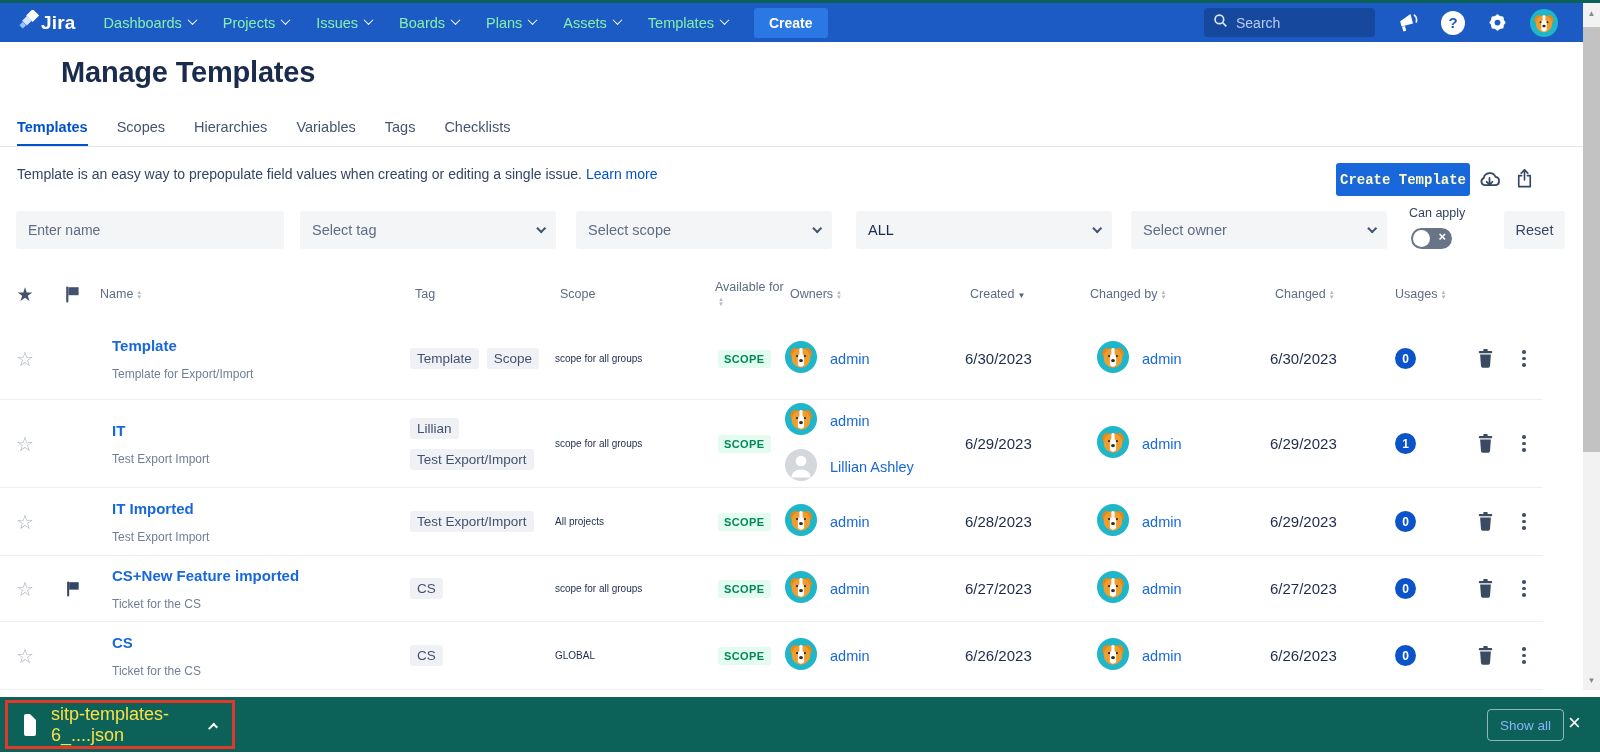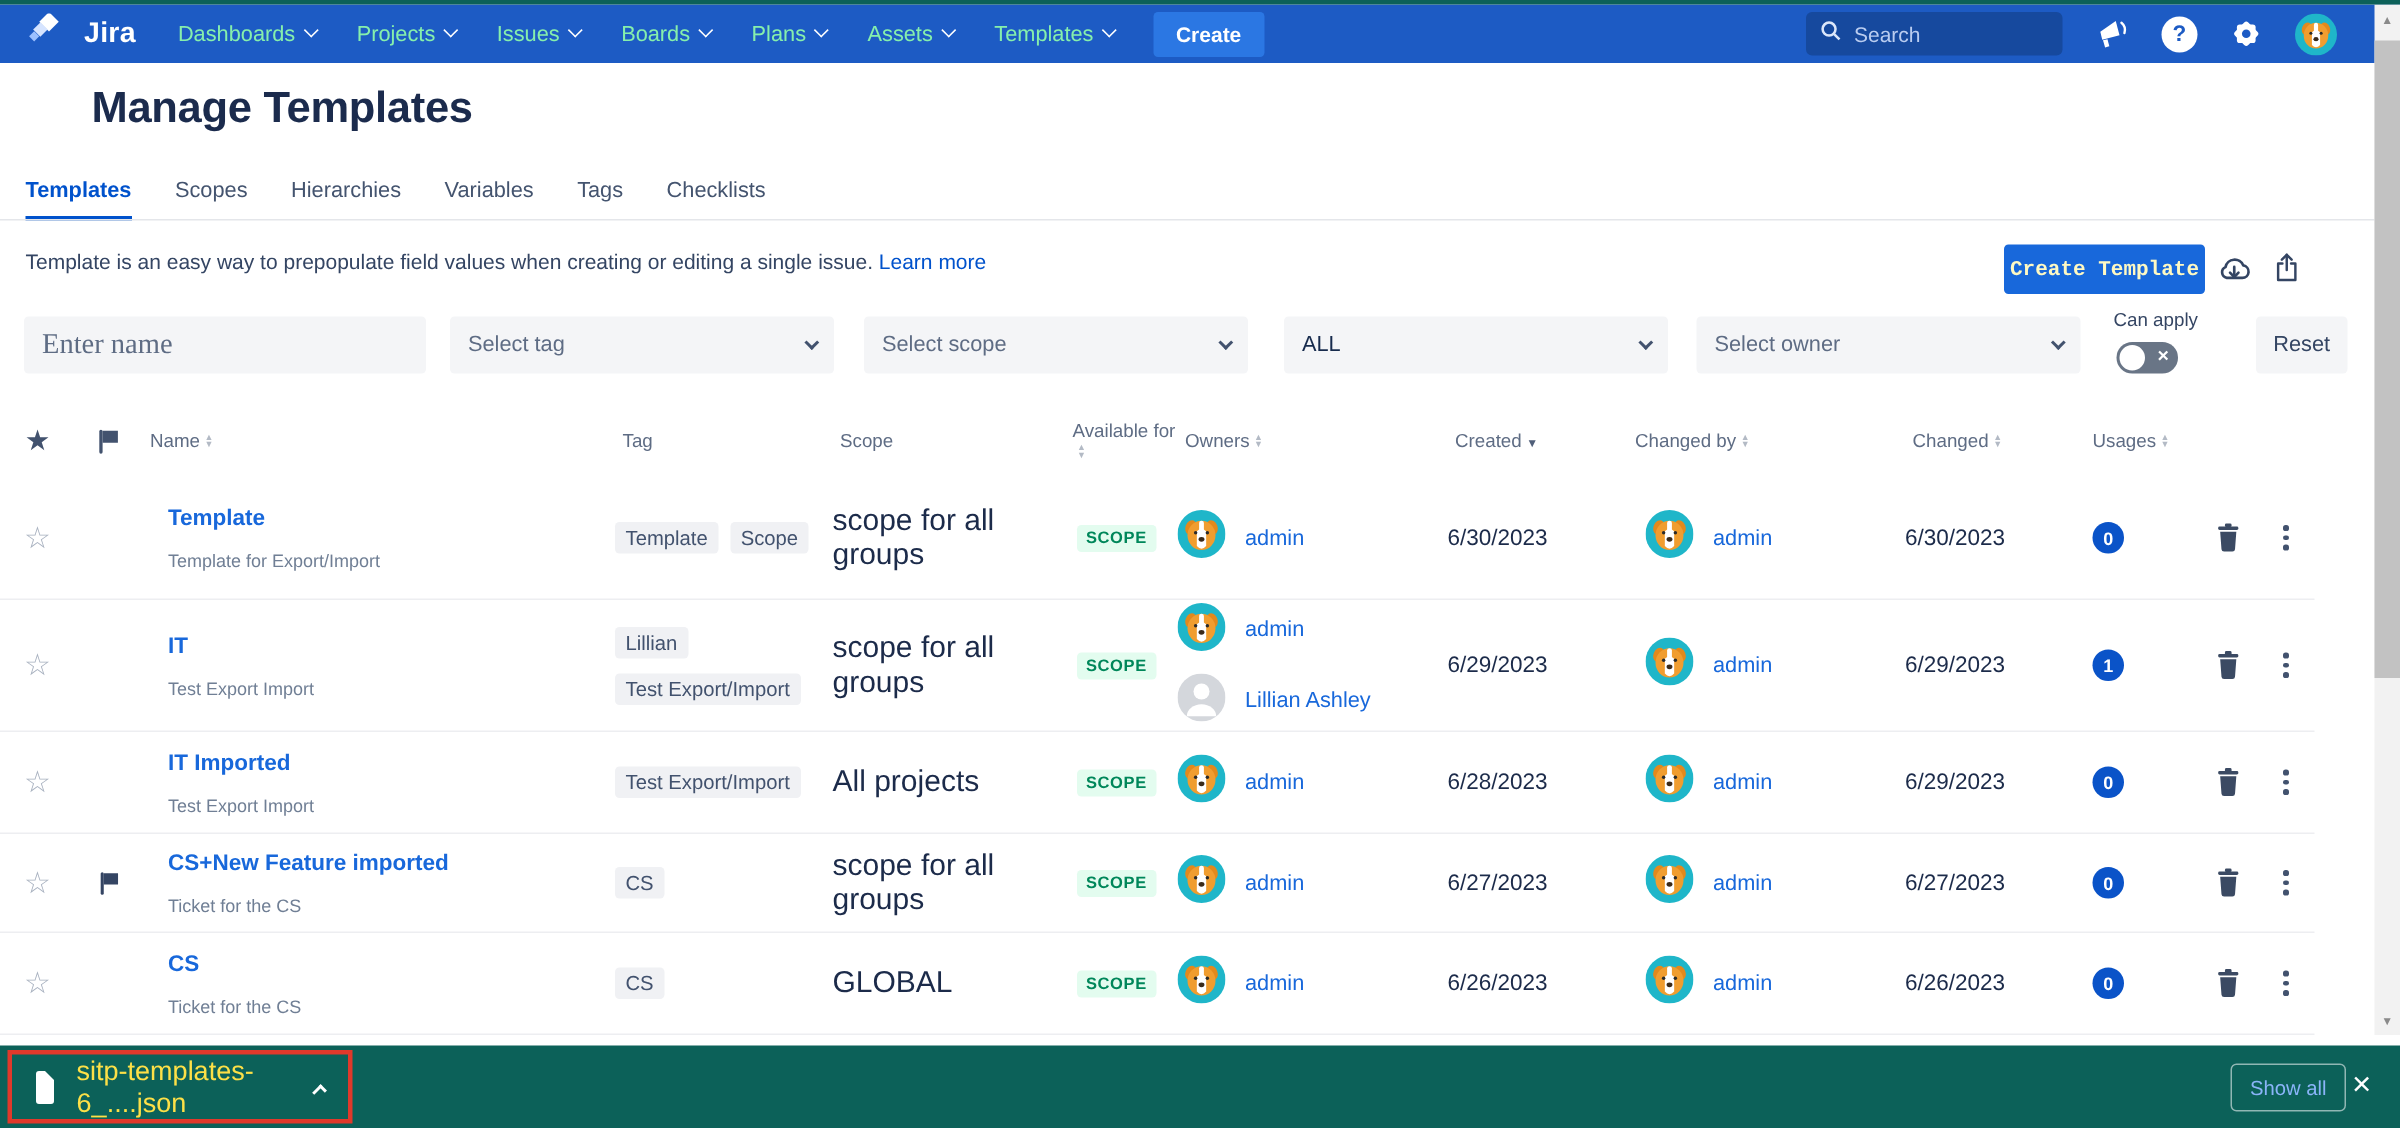--- a/index.html
+++ b/index.html
@@ -8,21 +8,21 @@
     position: relative; overflow: hidden; background: #fff;
     font-family: "Liberation Sans", "DejaVu Sans", sans-serif;
     color: #1B2B4D;
   }
   
   .top-strip { position:absolute; top:0; left:0; width:1600px; height:3px; background: var(--download-bar-bg,#0C6159); z-index:30; }
 
   
   .navbar { position:absolute; top:3px; left:0; width:1600px; height:39px; background: var(--navbar-bg,#1D5BC4);
             display:flex; align-items:center; padding:0 14px 0 18px; z-index:20; }
-  .logo { display:flex; align-items:center; gap:16px; margin-right:28px; cursor:pointer; }
+  .logo { display:flex; align-items:center; gap:1px; margin-right:28px; cursor:pointer; }
   .logo-text { color:#fff; font-size:19px; font-weight:600; letter-spacing:.2px; }
   .nav-menu { display:flex; align-items:center; gap:27px; }
   .nav-item { display:flex; align-items:center; gap:7px; color:#86efac; font-size:14.5px; cursor:pointer; white-space:nowrap; }
   .chev-down { width:7px; height:7px; border-right:1.8px solid #fff; border-bottom:1.8px solid #fff;
                transform: rotate(45deg) translate(-1px,-1px); margin-top:-3px; }
   .nav-create { margin-left:26px; background:var(--nav-create-bg,#2B77E3); color:#fff; font-size:14px; font-weight:700;
                 padding:7px 15px; border-radius:3px; border:none; cursor:pointer; }
   .nav-right { margin-left:auto; display:flex; align-items:center; gap:21px; padding-right:28px; }
   .search-box { width:171px; height:29px; background:var(--navbar-search-bg,#16499E); border-radius:4px;
                 display:flex; align-items:center; gap:8px; padding:0 9px; }
@@ -41,21 +41,21 @@
   .tabs-border { position:absolute; top:146px; left:0; width:1583px; height:1px; background:#E4E6EA; }
   .desc-row { position:absolute; top:166px; left:17px; font-size:14px; color:#344563; }
   .desc-row a { color:var(--accent-blue,#0052CC); text-decoration:none; cursor:pointer; }
   .create-template-btn { position:absolute; top:163px; left:1336px; width:134px; height:33px; background:var(--link-blue,#1868DB);
              color:#fef9c3; font-weight:700; font-size:14px; border:none; border-radius:3px; cursor:pointer; font-family:Liberation Mono, monospace; }
   .tool-ic { position:absolute; top:167px; cursor:pointer; }
 
   
   .filter { position:absolute; top:211px; height:38px; background:#F4F5F7; border-radius:3px; font-size:14.5px; color:#5E6C84;
             display:flex; align-items:center; padding:0 12px; cursor:pointer; }
-  .filter input { border:none; background:transparent; outline:none; font-size:19px; color:#000000; width:100%; font-family:Liberation Serif, serif; }
+  .filter input { border:none; background:transparent; outline:none; font-size:14px; color:#000000; width:100%; font-family:Liberation Sans, sans-serif; }
   .filter input::placeholder { color:#5E6C84; }
   .filter .chev-gray { margin-left:auto; width:7px; height:7px; border-right:2px solid #42526E; border-bottom:2px solid #42526E;
                        transform:rotate(45deg) translate(-1px,-2px); }
   .filter.value { color:#172B4D; }
   .can-apply-label { position:absolute; top:206px; left:1409px; font-size:12.5px; color:#344563; }
   .toggle { position:absolute; top:228px; left:1411px; width:41px; height:21px; border-radius:11px; background:#697586; cursor:pointer; }
   .toggle .knob { position:absolute; top:2px; left:2px; width:17px; height:17px; background:#fff; border-radius:50%; }
   .toggle .tx { position:absolute; top:1px; right:6px; color:#fff; font-size:13px; font-weight:700; }
   .reset-btn { position:absolute; top:211px; left:1504px; width:61px; height:38px; background:#F4F5F7; color:#344563;
                border:none; border-radius:3px; font-size:14.5px; cursor:pointer; font-family:inherit; }
@@ -70,21 +70,21 @@
   .sort-desc { display:inline-block; margin-left:3px; color:#505F79; font-size:8px; }
   .tbody { position:absolute; top:318px; left:0; }
   .trow { border-bottom:1px solid #EDEEF1; }
   .cell-star { text-align:center; font-size:20px; color:#A9B2C0; cursor:pointer; }
   .cell-flag { display:flex; justify-content:center; }
   .cell-name { display:flex; flex-direction:column; gap:13px; padding-left:17px; }
   .tname { color:var(--link-blue,#1868DB); font-size:15px; font-weight:700; text-decoration:none; cursor:pointer; }
   .tdesc { color:#707F95; font-size:12px; }
   .cell-tags { display:flex; flex-wrap:wrap; gap:10px 8px; padding-right:10px; }
   .chip { background:#F0F1F4; color:#42526E; font-size:13.5px; padding:3px 7px; border-radius:3px; white-space:nowrap; }
-  .cell-scope { font-size:20px; color:#1C2B4A; }
+  .cell-scope { font-size:10px; color:#1C2B4A; }
   .scope-badge { display:inline-block; margin-left:8px; background:var(--scope-badge-bg,#E3FCEF); color:var(--scope-badge-text,#00875A);
                  font-size:11px; font-weight:700; letter-spacing:.4px; padding:3px 6px; border-radius:3px; }
   .cell-people { display:flex; flex-direction:column; gap:10px;text-align:center; }
   .person { display:flex; align-items:center; gap:13px; }
   .person a { color:var(--link-blue,#1868DB); font-size:14.5px; text-decoration:none; cursor:pointer; white-space:nowrap; }
   .cell-date { font-size:15px; color:#1C2B4A; }
   .cell-changedby { padding-left:12px; }
   .usage-badge { display:inline-flex; align-items:center; justify-content:center; margin-left:5px; width:21px; height:21px;
                  border-radius:50%; background:var(--usage-badge-bg,#0A53C8); color:#fff; font-size:12px; font-weight:700; }
   .cell-actions { display:flex; align-items:center; gap:25px; padding-left:16px; }

